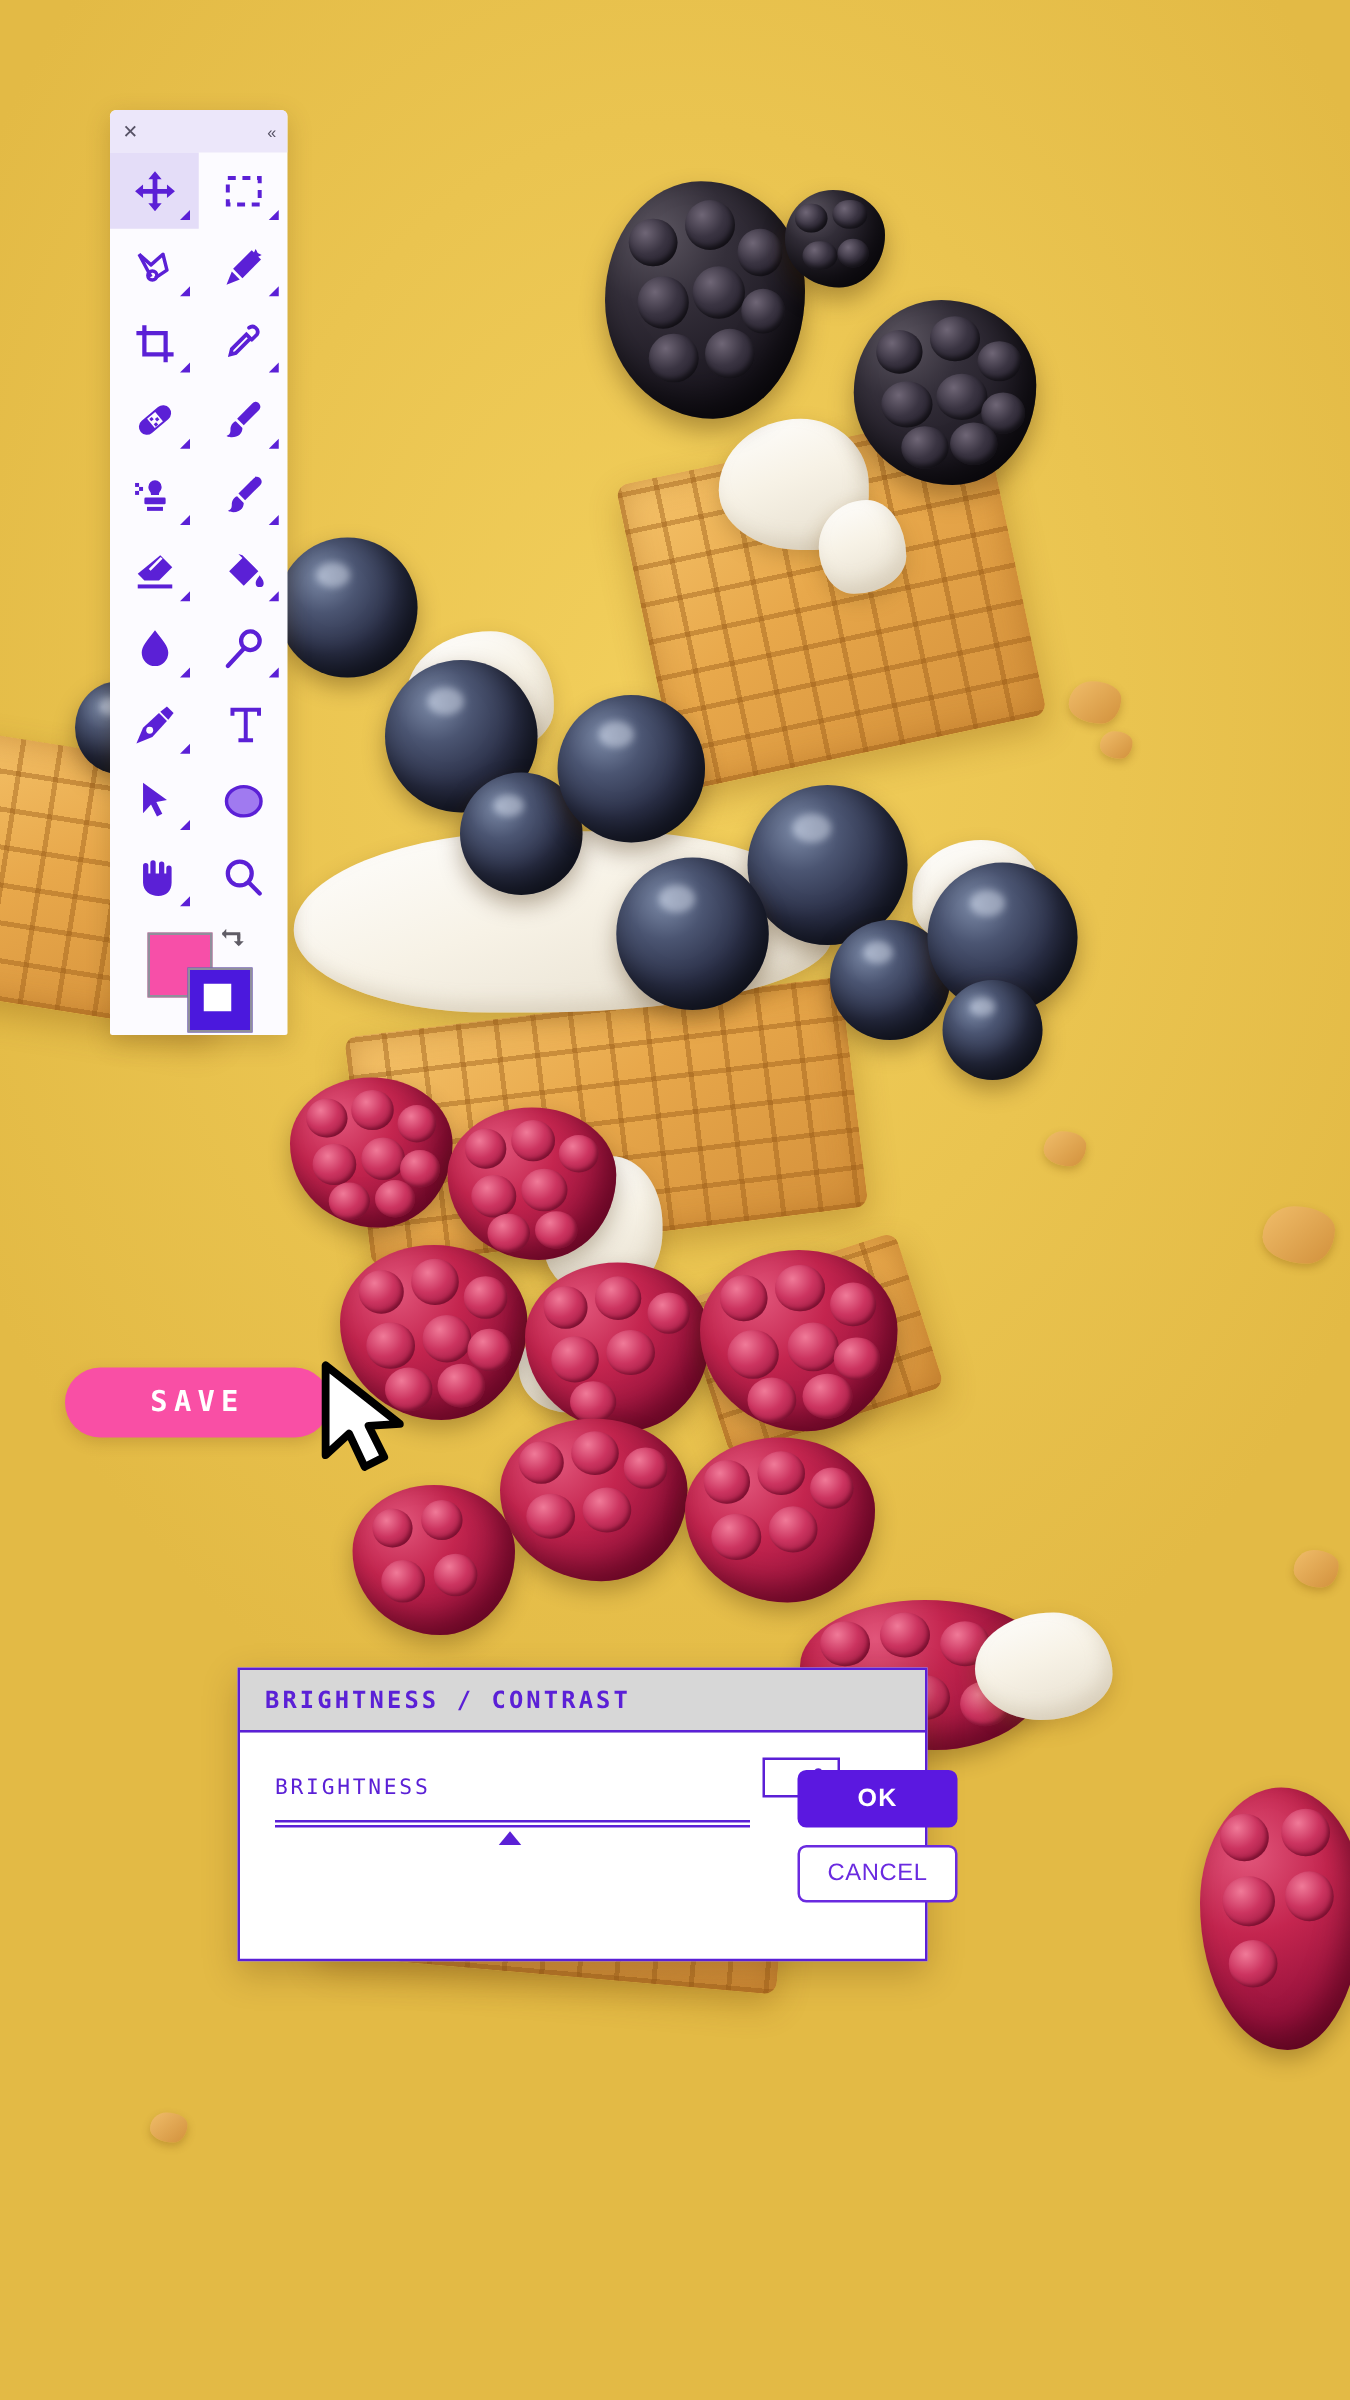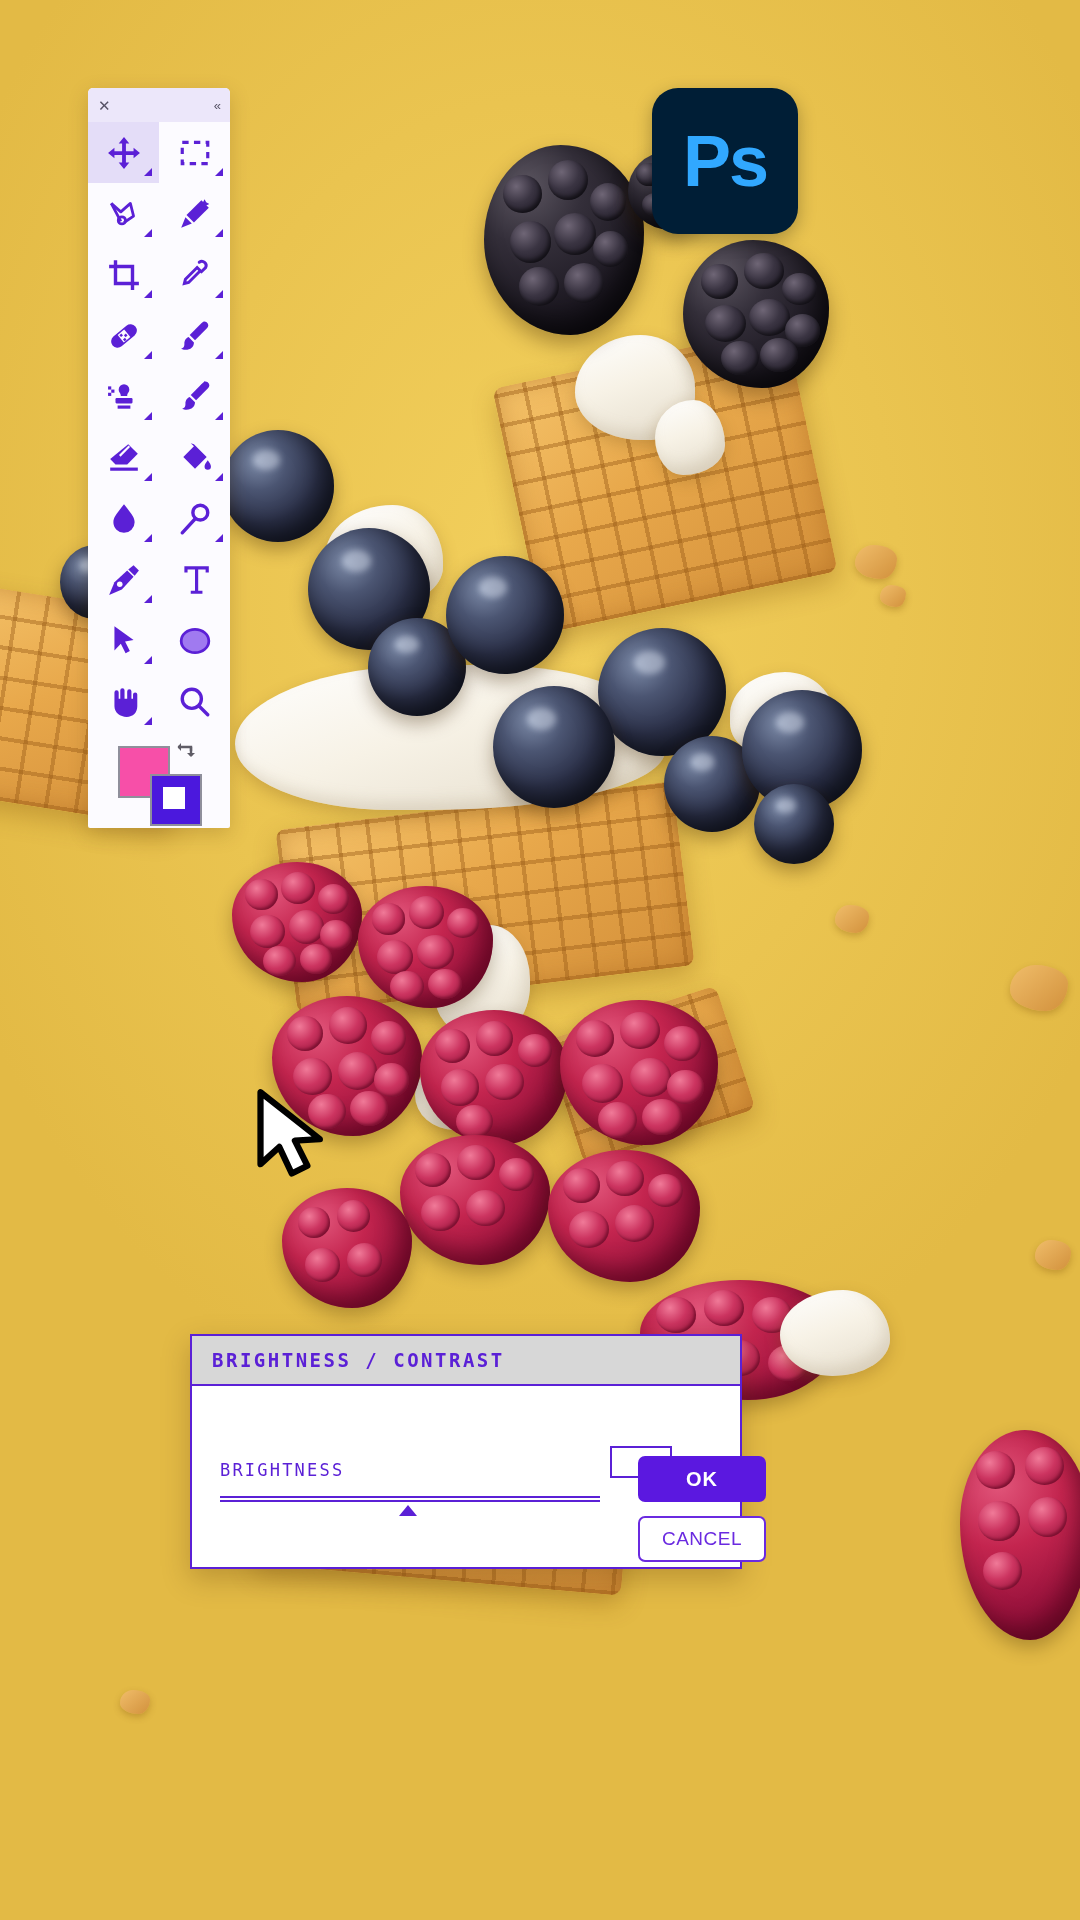--- a/index.html
+++ b/index.html
@@ -166,21 +166,21 @@
   }
   .dlg-title {
     height: 50px; background: #d7d7d7;
     border-bottom: 2px solid #5b20d6;
     display: flex; align-items: center; padding-left: 20px;
   }
   .dlg-title span {
     color: #5b20d6; font-family: "DejaVu Sans Mono", monospace;
     font-size: 19px; font-weight: 700; letter-spacing: 2.5px;
   }
-  .dlg-body { position: relative; height: 183px; padding: 22px 0 0 0; margin-top: 40px; }
+  .dlg-body { position: relative; height: 183px; padding: 22px 0 0 0; }
 
   .slider-group { position: absolute; left: 28px; width: 380px; }
   .sg-1 { top: 34px; }
   .sg-2 { top: 128px; }
   .sg-label {
     color: #5b20d6; font-family: "DejaVu Sans Mono", monospace;
     font-size: 17px; letter-spacing: 2.2px;
   }
   .sg-track {
     position: relative; margin-top: 16px; height: 6px;
@@ -366,23 +366,20 @@
       <span class="drupe" style="left:32%;top:8%;width:20%;height:30%"></span>
       <span class="drupe" style="left:56%;top:14%;width:20%;height:30%"></span>
       <span class="drupe" style="left:76%;top:22%;width:18%;height:28%"></span>
       <span class="drupe" style="left:14%;top:52%;width:20%;height:30%"></span>
       <span class="drupe" style="left:40%;top:50%;width:20%;height:30%"></span>
       <span class="drupe" style="left:64%;top:54%;width:20%;height:30%"></span>
     </div>
     <div class="cream" style="left:780px; top:1290px; width:110px; height:86px; border-radius:60% 45% 55% 50%/55% 60% 45% 50%;"></div>
   </div>
 
-  <div class="ps-logo">
-    <span>Ps</span>
-  </div>
 
   <div class="toolbar">
 
     <div class="tb-head">
       <span class="x">✕</span>
       <span class="cc">«</span>
     </div>
 
     <div class="tb-grid">
 
@@ -560,20 +557,23 @@
       <svg class="sw-swap" viewBox="0 0 24 24" fill="none" stroke="#5f5c66" stroke-width="2.4">
         <path d="M4 9h13v4"></path>
           <path d="M7 5L3.5 9 7 13" fill="#5f5c66" stroke="none"></path>
         <path d="M17 9v9"></path>
           <path d="M21 15l-4 4-4-4" fill="#5f5c66" stroke="none"></path>
       </svg>
     </div>
 
   </div>
 
+  <div class="btn-save">
+    <span>SAVE</span>
+  </div>
 
   <svg class="cursor" viewBox="0 0 64 64">
     <path d="M8 4 L8 50 L20 39 L28 56 L38 51 L30 35 L46 34 Z" fill="#ffffff" stroke="#000000" stroke-width="4" stroke-linejoin="round"></path>
   </svg>
 
   <div class="dialog">
 
     <div class="dlg-title">
       <span>BRIGHTNESS / CONTRAST</span>
     </div>

